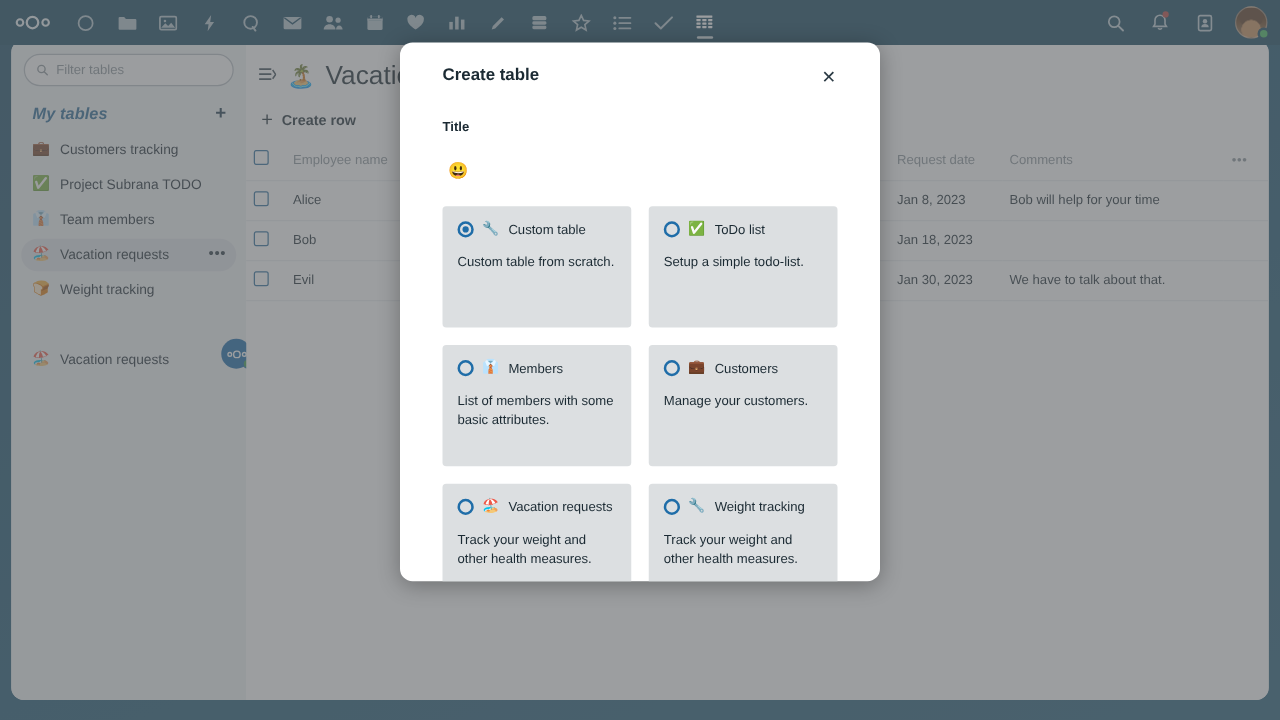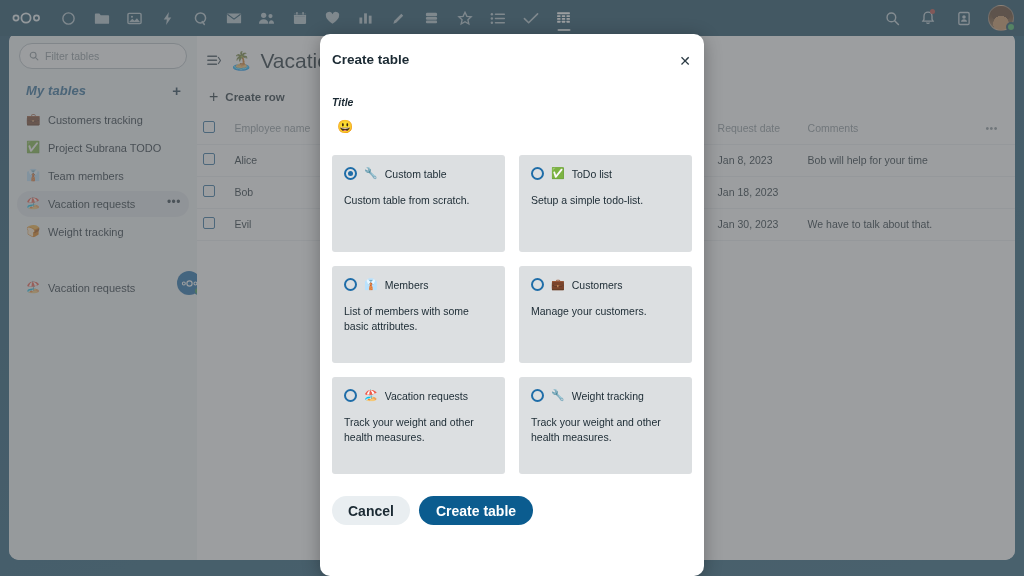--- a/index.html
+++ b/index.html
@@ -174,40 +174,40 @@
   .dimmer {
     position: absolute; inset: 0;
     background: rgba(95,99,102,.62);
     z-index: 7;
   }
 
   
   .modal {
     position: absolute;
     left: 320px; top: 34px;
-    width: 384px; height: 542px;
+    width: 384px; height: 431px;
     background: #ffffff;
     border-radius: 10px;
     z-index: 8;
     box-shadow: 0 3px 18px rgba(0,0,0,.30);
-    padding: 0 12px;
+    padding: 0 34px;
     overflow: hidden;
   }
   .modal-head {
     display: flex; align-items: flex-start; justify-content: space-between;
     padding-top: 18px;
   }
   .modal-title { font-size: 13.5px; font-weight: 700; color: #1b2a33; }
   .close-x {
     width: 18px; height: 18px; display:flex; align-items:center; justify-content:center;
     color: #2b3a44; font-size: 14px; margin-right: -2px;
   }
   .field-label {
     font-size: 10.5px; font-weight: 700; color: #1b2a33;
-    margin-top: 26px; margin-bottom: 7px; font-style: italic;
+    margin-top: 26px; margin-bottom: 17px;
   }
   .title-row { display: flex; align-items: center; gap: 10px; }
   .emoji-btn {
     width: 22px; height: 22px; border-radius: 50%;
     display: flex; align-items: center; justify-content: center;
     font-size: 13px; margin-left: 2px;
   }
   .title-input {
     flex: 1; height: 25px;
     border: 1px solid #b9c1c6; border-radius: 13px;

